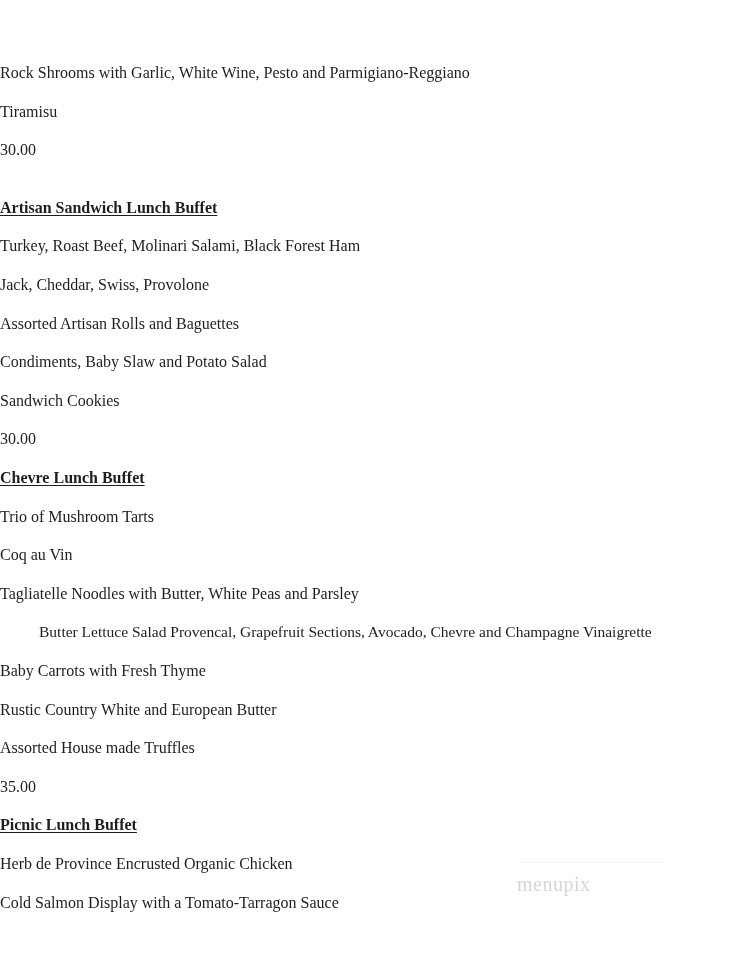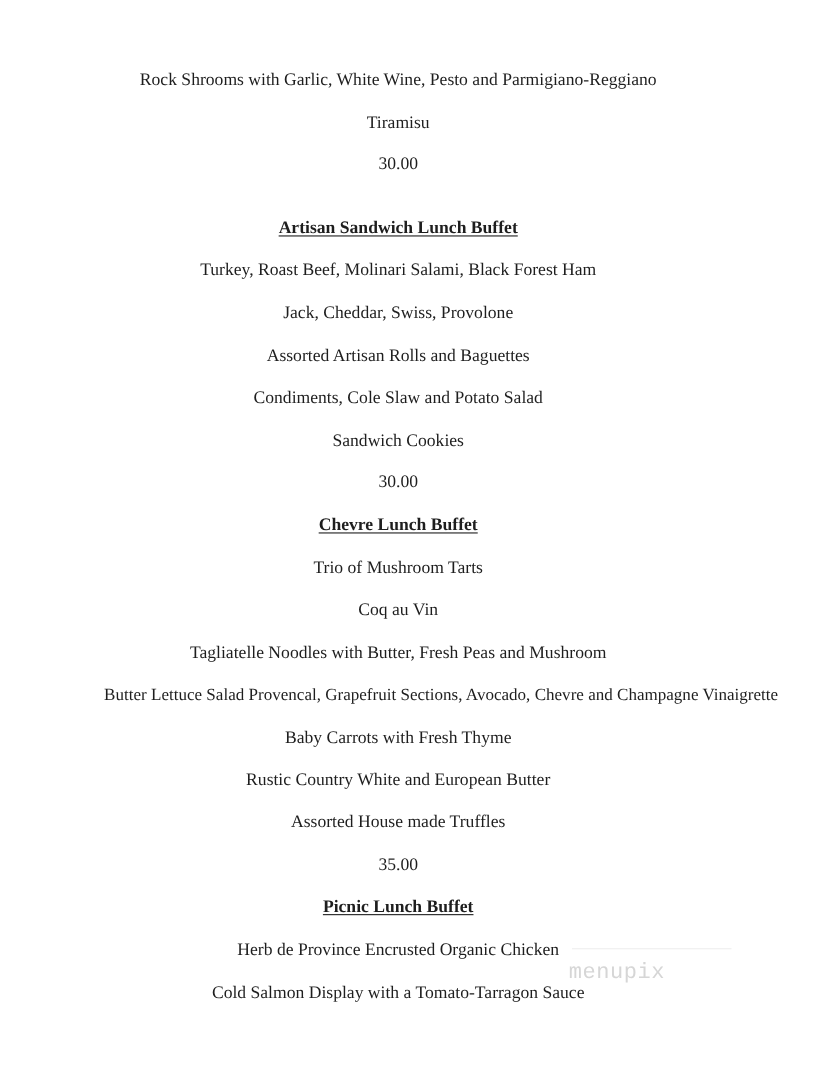--- a/index.html
+++ b/index.html
@@ -12,35 +12,34 @@
       height: 971px;
       position: relative;
       overflow: hidden;
       font-family: "Liberation Serif", "DejaVu Serif", serif;
       color: #1e1e1e;
     }
     .line {
       position: absolute;
       left: 0;
       width: 724px;
-      text-align: center;
       font-size: 16px;
       line-height: 20px;
       white-space: nowrap;
     }
     .heading {
       font-weight: bold;
       text-decoration: underline;
       text-underline-offset: 2px;
     }
     .watermark {
       position: absolute;
       left: 517px;
       top: 873px;
-      font-family: Liberation Mono, monospace;
+      font-family: Liberation Serif, serif;
       font-size: 20px;
       letter-spacing: 0.5px;
       color: #d6d6d6;
       font-weight: 300;
     }
     .watermark-rule {
       position: absolute;
       left: 520px;
       top: 862px;
       width: 145px;
@@ -54,28 +53,28 @@
 <div>
 
   <div class="line" style="top:63px">Rock Shrooms with Garlic, White Wine, Pesto and Parmigiano-Reggiano</div>
   <div class="line" style="top:102px">Tiramisu</div>
   <div class="line" style="top:140px">30.00</div>
 
   <div class="line heading" style="top:198px">Artisan Sandwich Lunch Buffet</div>
   <div class="line" style="top:236px">Turkey, Roast Beef, Molinari Salami, Black Forest Ham</div>
   <div class="line" style="top:275px">Jack, Cheddar, Swiss, Provolone</div>
   <div class="line" style="top:314px">Assorted Artisan Rolls and Baguettes</div>
-  <div class="line" style="top:352px">Condiments, Cole Slaw and Potato Salad</div>
+  <div class="line" style="top:352px">Condiments, Baby Slaw and Potato Salad</div>
   <div class="line" style="top:391px">Sandwich Cookies</div>
   <div class="line" style="top:429px">30.00</div>
 
   <div class="line heading" style="top:468px">Chevre Lunch Buffet</div>
   <div class="line" style="top:507px">Trio of Mushroom Tarts</div>
   <div class="line" style="top:545px">Coq au Vin</div>
-  <div class="line" style="top:584px">Tagliatelle Noodles with Butter, Fresh Peas and Mushroom</div>
+  <div class="line" style="top:584px">Tagliatelle Noodles with Butter, White Peas and Parsley</div>
   <div class="line" style="top:622px; font-size:15.5px;padding-left:39px;">Butter Lettuce Salad Provencal, Grapefruit Sections, Avocado, Chevre and Champagne Vinaigrette</div>
   <div class="line" style="top:661px">Baby Carrots with Fresh Thyme</div>
   <div class="line" style="top:700px">Rustic Country White and European Butter</div>
   <div class="line" style="top:738px">Assorted House made Truffles</div>
   <div class="line" style="top:777px">35.00</div>
 
   <div class="line heading" style="top:815px">Picnic Lunch Buffet</div>
   <div class="line" style="top:854px">Herb de Province Encrusted Organic Chicken</div>
   <div class="line" style="top:893px">Cold Salmon Display with a Tomato-Tarragon Sauce</div>
 </div>

